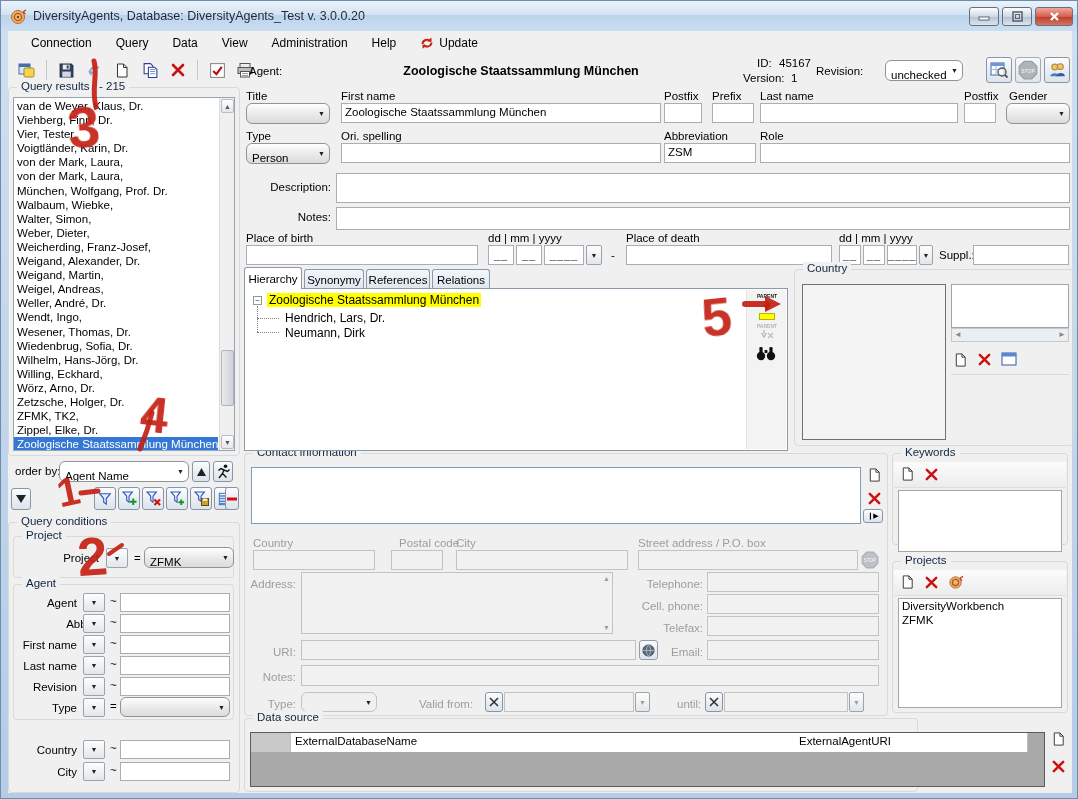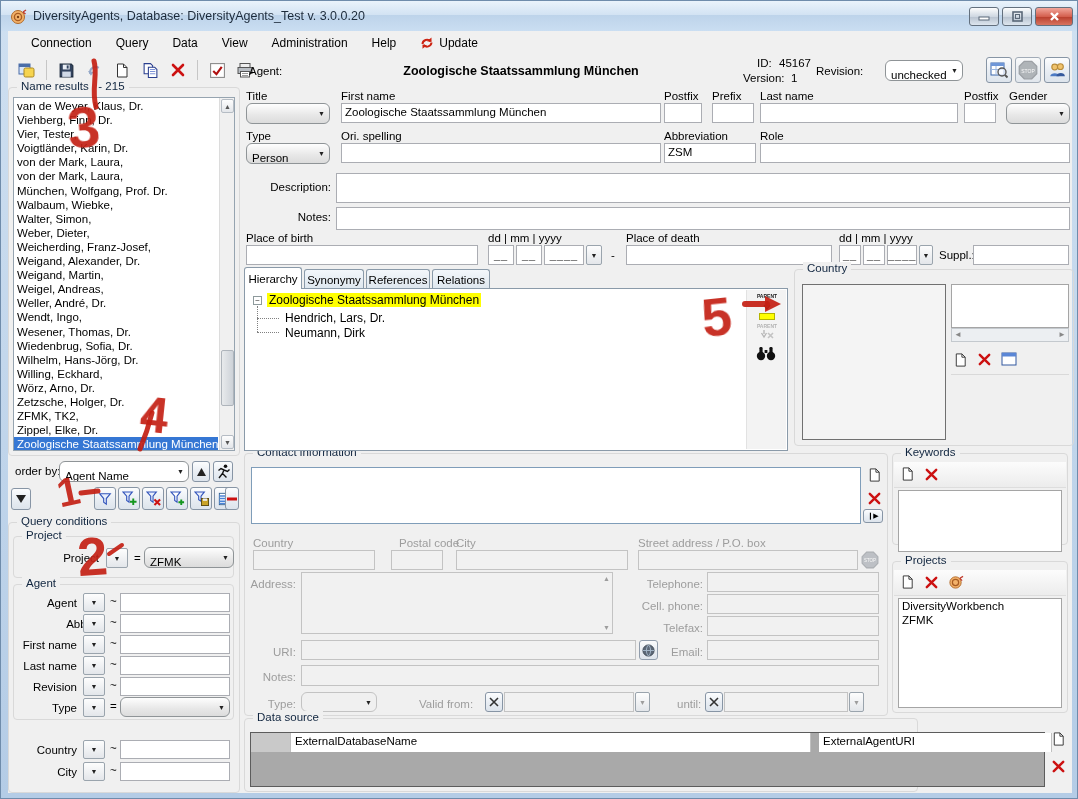--- a/index.html
+++ b/index.html
@@ -210,21 +210,21 @@
     <svg width="18" height="18" viewBox="0 0 16 16">
       <circle cx="6" cy="5.4" r="2.6" fill="#f0c36d" stroke="#b88c3a"></circle>
       <path d="M2 13.5c0-3.6 8-3.6 8 0z" fill="#4d7bc4"></path>
       <circle cx="11" cy="5" r="2.6" fill="#f0c36d" stroke="#b88c3a"></circle>
       <path d="M7.5 13.5c0-3.6 7.5-3.8 7.5 0z" fill="#35599c"></path>
     </svg>
   </div>
 
   <div class="gb" style="left:7px;top:86px;width:232px;height:369px">
     <span class="gb-cap">
-      <span>Name results</span>&nbsp;&nbsp;&nbsp;<span>- 215</span>
+      <span>Query results</span>&nbsp;&nbsp;&nbsp;<span>- 215</span>
     </span>
   </div>
   <div class="listbox" style="left:12px;top:96px;width:222px;height:354px">
     <div style="position:absolute;left:0;top:1px;right:16px">
       <div class="li">van de Weyer, Klaus, Dr.</div>
       <div class="li">Viehberg, Finn, Dr.</div>
       <div class="li">Vier, Tester,</div>
       <div class="li">Voigtländer, Karin, Dr.</div>
       <div class="li">von der Mark, Laura,</div>
       <div class="li">von der Mark, Laura,</div>
@@ -616,21 +616,21 @@
       <div class="li">DiversityWorkbench</div>
       <div class="li">ZFMK</div>
     </div>
   </div>
 
   <div class="gb" style="left:243px;top:717px;width:674px;height:74px">
     <span class="gb-cap">Data source</span>
     <div style="position:absolute;left:5px;top:13px;width:795px;height:55px;background:#a9a9a9;border:1px solid #5c5c5c">
       <div class="hdr-cell" style="left:0;width:40px;background:#c9c9c9"></div>
       <div class="hdr-cell" style="left:40px;width:520px">ExternalDatabaseName</div>
-      <div class="hdr-cell" style="left:568px;width:233px">ExternalAgentURI</div>
+      <div class="hdr-cell" style="left:544px;width:233px">ExternalAgentURI</div>
     </div>
     <div style="position:absolute;left:806px;top:12px">
       <svg width="15" height="16" viewBox="0 0 16 16">
         <path d="M3.5 1.5 H9.5 L13 5 V14.5 H3.5 Z" fill="#fff" stroke="#333"></path>
           <path d="M9.5 1.5 V5 H13" fill="none" stroke="#333"></path>
       </svg>
     </div>
     <div style="position:absolute;left:806px;top:40px">
       <svg width="15" height="15" viewBox="0 0 16 16">
         <path d="M3 3 L13 13 M13 3 L3 13" stroke="#cc1111" stroke-width="2.6" stroke-linecap="round"></path>

